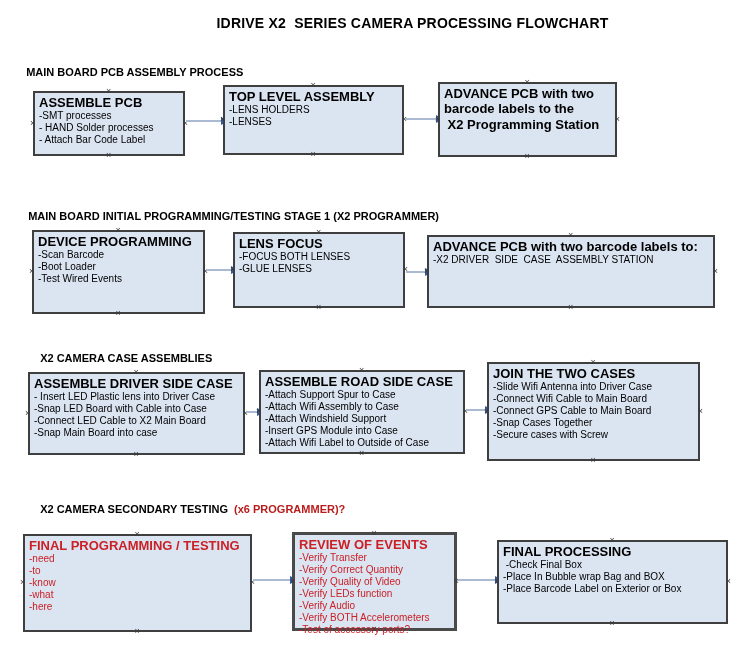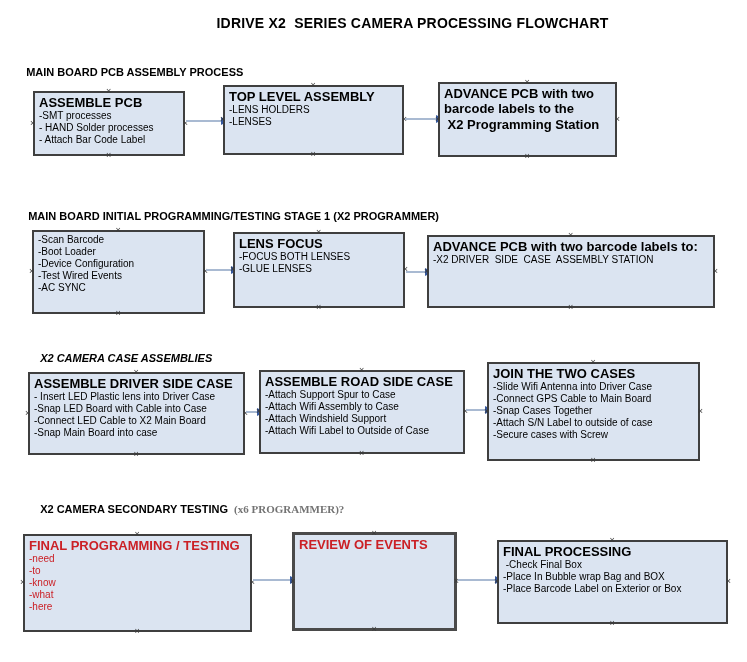--- a/index.html
+++ b/index.html
@@ -33,21 +33,21 @@
   }
   
   .cp{position:absolute;font-size:9px;line-height:1;font-weight:normal;color:var(--marker);}
   .cp-t{top:-6px;left:calc(50% - 3px);}
   .cp-b{bottom:-6px;left:calc(50% - 3px);}
   .cp-l{left:-5px;top:calc(50% - 5px);}
   .cp-r{right:-5px;top:calc(50% - 5px);}
   
   #h1{left:20px;top:54px;}
   #h2{left:22px;top:198px;}
-  #h3{left:34px;top:340px;font-style:italic;}
+  #h3{left:34px;top:340px;}
   #h4{left:34px;top:491px;}
   #b11{left:33px;top:91px;width:152px;height:65px;}
   #b12{left:223px;top:85px;width:181px;height:70px;}
   #b13{left:438px;top:82px;width:179px;height:75px;}
   #b21{left:32px;top:230px;width:173px;height:84px;}
   #b22{left:233px;top:232px;width:172px;height:76px;}
   #b23{left:427px;top:235px;width:288px;height:73px;}
   #b31{left:28px;top:372px;width:217px;height:83px;}
   #b32{left:259px;top:370px;width:206px;height:84px;}
   #b33{left:487px;top:362px;width:213px;height:99px;}
@@ -71,21 +71,21 @@
 <div class="section-heading" id="h1">
   <span>MAIN BOARD PCB ASSEMBLY PROCESS</span>
 </div>
 <div class="section-heading" id="h2">
   <span>MAIN BOARD INITIAL PROGRAMMING/TESTING STAGE 1 (X2 PROGRAMMER)</span>
 </div>
 <div class="section-heading" id="h3">
   <span>X2 CAMERA CASE ASSEMBLIES</span>
 </div>
 <div class="section-heading" id="h4">
-  <span>X2 CAMERA SECONDARY TESTING  </span><span style="color: #737373; font-family: Liberation Serif, serif;">(x6 PROGRAMMER)?</span>
+  <span>X2 CAMERA SECONDARY TESTING  </span><span style="color: #b91c1c;">(x6 PROGRAMMER)?</span>
 </div>
 
 <div class="flow-box" id="b11" style="color: rgb(0, 0, 0);">
   <div class="box-title">ASSEMBLE PCB</div>
   <div class="box-items">
       <div class="item">-SMT processes</div>
       <div class="item">- HAND Solder processes</div>
       <div class="item">- Attach Bar Code Label</div>
     </div>
 <span class="cp cp-t">×</span>
@@ -115,26 +115,25 @@
 barcode labels to the
  X2 Programming Station</div>
   <div class="box-items"></div>
 <span class="cp cp-t">×</span>
     <span class="cp cp-b">×</span>
     <span class="cp cp-l">×</span>
     <span class="cp cp-r">×</span>
   </div>
 
 <div class="flow-box" id="b21" style="color: rgb(0, 0, 0);">
+  <div class="box-title">DEVICE PROGRAMMING</div>
   <div class="box-items">
       <div class="item">-Scan Barcode</div>
       <div class="item">-Boot Loader</div>
-      <div class="item">-Device Configuration</div>
       <div class="item">-Test Wired Events</div>
-      <div class="item">-AC SYNC</div>
     </div>
 <span class="cp cp-t">×</span>
     <span class="cp cp-b">×</span>
     <span class="cp cp-l">×</span>
     <span class="cp cp-r">×</span>
   </div>
 <div class="arrow" id="a21">
     <span class="head"></span>
   </div>
 <div class="flow-box" id="b22" style="color: rgb(0, 0, 0);">
@@ -177,37 +176,38 @@
   </div>
 <div class="arrow" id="a31">
     <span class="head"></span>
   </div>
 <div class="flow-box" id="b32" style="color: rgb(0, 0, 0);">
   <div class="box-title">ASSEMBLE ROAD SIDE CASE</div>
   <div class="box-items">
       <div class="item">-Attach Support Spur to Case</div>
       <div class="item">-Attach Wifi Assembly to Case</div>
       <div class="item">-Attach Windshield Support</div>
+      <div class="item">-Insert GPS Module into Case</div>
       <div class="item">-Attach Wifi Label to Outside of Case</div>
     </div>
 <span class="cp cp-t">×</span>
     <span class="cp cp-b">×</span>
     <span class="cp cp-l">×</span>
     <span class="cp cp-r">×</span>
   </div>
 <div class="arrow" id="a32">
     <span class="head"></span>
   </div>
 <div class="flow-box" id="b33" style="color: rgb(0, 0, 0);">
   <div class="box-title">JOIN THE TWO CASES</div>
   <div class="box-items">
       <div class="item">-Slide Wifi Antenna into Driver Case</div>
+      <div class="item">-Connect Wifi Cable to Main Board</div>
       <div class="item">-Connect GPS Cable to Main Board</div>
       <div class="item">-Snap Cases Together</div>
-      <div class="item">-Attach S/N Label to outside of case</div>
       <div class="item">-Secure cases with Screw</div>
     </div>
 <span class="cp cp-t">×</span>
     <span class="cp cp-b">×</span>
     <span class="cp cp-l">×</span>
     <span class="cp cp-r">×</span>
   </div>
 
 <div class="flow-box" id="b41" style="color: rgb(203, 32, 38);">
   <div class="box-title">FINAL PROGRAMMING / TESTING</div>
@@ -221,20 +221,29 @@
 <span class="cp cp-t">×</span>
     <span class="cp cp-b">×</span>
     <span class="cp cp-l">×</span>
     <span class="cp cp-r">×</span>
   </div>
 <div class="arrow" id="a41">
     <span class="head"></span>
   </div>
 <div class="flow-box" id="b42" style="color: rgb(203, 32, 38);">
   <div class="box-title">REVIEW OF EVENTS</div>
+  <div class="box-items">
+      <div class="item">-Verify Transfer</div>
+      <div class="item">-Verify Correct Quantity</div>
+      <div class="item">-Verify Quality of Video</div>
+      <div class="item">-Verify LEDs function</div>
+      <div class="item">-Verify Audio</div>
+      <div class="item">-Verify BOTH Accelerometers</div>
+      <div class="item">-Test of accessory ports?</div>
+    </div>
 <span class="cp cp-t">×</span>
     <span class="cp cp-b">×</span>
     <span class="cp cp-l">×</span>
     <span class="cp cp-r">×</span>
   </div>
 <div class="arrow" id="a42">
     <span class="head"></span>
   </div>
 <div class="flow-box" id="b43" style="color: rgb(0, 0, 0);">
   <div class="box-title">FINAL PROCESSING</div>

